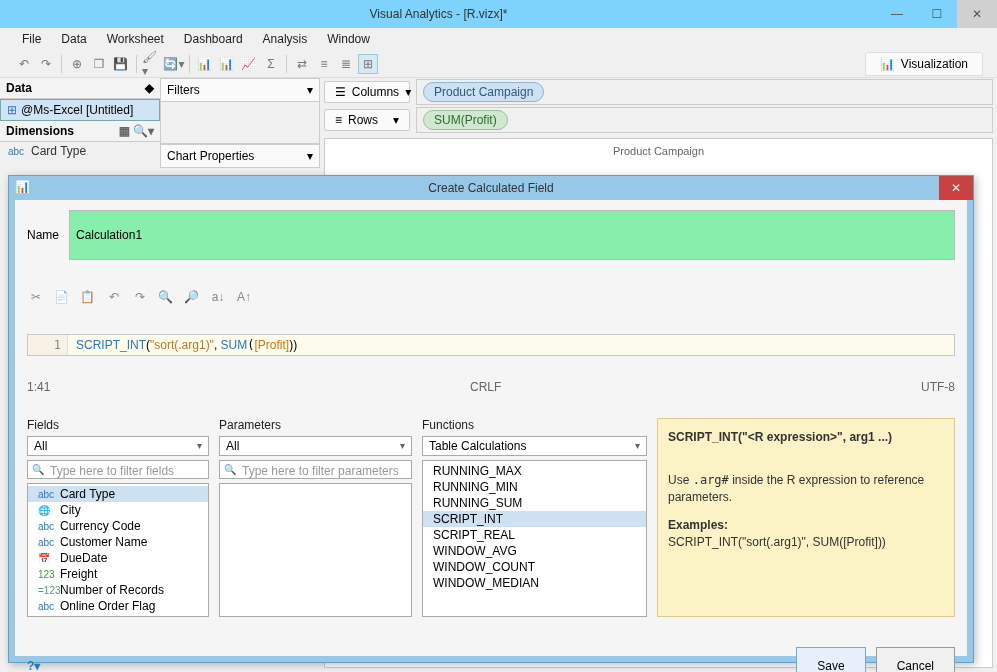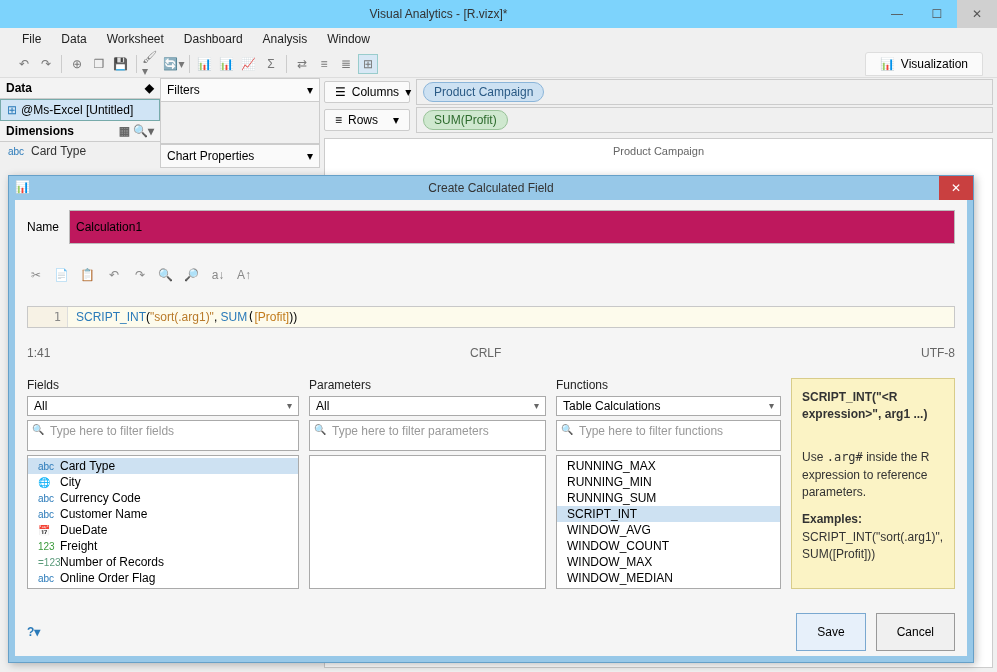--- a/index.html
+++ b/index.html
@@ -44,44 +44,44 @@
 .pill-green { background:#cfe8cf; border-color:#99c299; color:#2d6b2d;}
 .shelf-body { border:1px solid #ccc; flex:1; padding:2px 6px; display:flex; align-items:center; }
 .chart-area { flex:1; border:1px solid #ccc; margin:4px; background:#fff; padding:6px; color:#666;}
 .chart-label-top { text-align:center; font-size:11px; }
 
 
 .dialog-backdrop { position:absolute; top:175px; left:8px; width:966px; height:488px; background:#97c8e8; border:1px solid #66a0c8; box-shadow: 2px 2px 8px rgba(0,0,0,0.25);}
 .dialog-title { height:24px; display:flex; align-items:center; justify-content:center; color:#333; position:relative;}
 .dlg-icon { position:absolute; left:6px; top:4px; color:#e08030;}
 .dlg-close { position:absolute; right:0; top:0; width:34px; height:24px; background:#c94040; color:#fff; display:flex; align-items:center; justify-content:center;}
-.dialog-body { background:#f5f5f5; margin:0 6px 6px 6px; height:456px; padding: 10px 12px; display:flex; flex-direction:column; gap:18px;}
+.dialog-body { background:#f5f5f5; margin:0 6px 6px 6px; height:456px; padding: 10px 12px; display:flex; flex-direction:column; gap:24px;}
 
 .name-row { display:flex; align-items:center; gap:10px; }
-.name-row input { flex:1; border:1px solid #bbb; padding:9px 6px; background:#be185d;}
+.name-row input { flex:1; border:1px solid #bbb; padding:17px 6px; background:#86efac;}
 .edit-toolbar { display:flex; gap:8px; padding:4px 0; color:#888;}
 .edit-toolbar .et-btn { width:18px; height:18px; display:flex; align-items:center; justify-content:center;}
 .code-area { border:1px solid #c8c8c8; background:#fff; height:72px; display:flex; position: relative;}
 .gutter { width:40px; background:#f7f2e5; border-right:1px solid #ddd; text-align:right; padding:3px 6px; color:#888; font-family: Consolas, monospace;}
 .code { flex:1; padding:3px 8px; font-family: Consolas, monospace; background:#fdfbec; white-space: pre;}
 .code .kw { color:#2a7ab9; }
 .code .fn { color:#b97a2a; }
 .code .field { color:#c27a1a;}
 .status-row { display:flex; justify-content:space-between; gap:18px; color:#666; font-size:11px;}
 
 .lists-row { display:flex; gap:10px; height:232px; }
 .col { display:flex; flex-direction:column; gap:4px;}
-.col.fields-col { width:272px; }
-.col.params-col { width:237px; }
+.col.fields-col { width:182px; }
+.col.params-col { width:193px; }
 .col.funcs-col { width:225px; }
 .col.help-col { flex:1; }
 .col-label { color:#222;}
 .combo { border:1px solid #aaa; padding:2px 20px 2px 6px; background:#fff; position:relative;}
 .combo::after { content:"▾"; position:absolute; right:6px; top:3px; color:#666; font-size:10px;}
-.filter-box { border:1px solid #aaa; background:#fff; padding:3px 6px 12px 22px; position:relative; color:#999;}
+.filter-box { border:1px solid #aaa; background:#fff; padding:3px 6px 0 22px; position:relative; color:#999;}
 .filter-box::before { content:"🔍"; position:absolute; left:4px; top:3px; font-size:10px;}
 .listbox { border:1px solid #aaa; background:#fff; flex:1; overflow-y:scroll; padding:2px 0;}
 .listbox .li { padding:1px 10px; display:flex; gap:6px; align-items:center; font-size:11.5px;}
 .listbox .li.selected { background:#cde1f2;}
 .listbox .li .li-icon { color:#2a7ab9; width:16px; font-size:10px;}
 .listbox .li .li-icon.green { color:#3a9a3a;}
 .listbox .li .li-icon.calc { color:#5a9a7a;}
 .help-box { background:#fbf3c5; border:1px solid #d8cc8a; flex:1; padding:10px; color:#333; line-height:1.45;}
 .help-box .sig { font-weight:bold; margin-bottom:8px;}
 .help-box .ex-label { font-weight:bold; margin-top:10px;}
@@ -283,42 +283,41 @@
       <div class="col params-col">
         <div class="col-label">Parameters</div>
         <div class="combo">All</div>
         <div class="filter-box">Type here to filter parameters</div>
         <div class="listbox"></div>
       </div>
 
       <div class="col funcs-col">
         <div class="col-label">Functions</div>
         <div class="combo">Table Calculations</div>
-        <div class="filter-box">Type here to filter functions</div>
         <div class="listbox" id="funcs-list">
             <div class="li">
               <span>RUNNING_MAX</span>
             </div>
             <div class="li">
               <span>RUNNING_MIN</span>
             </div>
             <div class="li">
               <span>RUNNING_SUM</span>
             </div>
             <div class="li selected">
               <span>SCRIPT_INT</span>
             </div>
             <div class="li">
+              <span>SCRIPT_REAL</span>
+            </div>
+            <div class="li">
               <span>WINDOW_AVG</span>
             </div>
             <div class="li">
               <span>WINDOW_COUNT</span>
-            </div>
-            <div class="li">
-              <span>WINDOW_MAX</span>
             </div>
             <div class="li">
               <span>WINDOW_MEDIAN</span>
             </div>
           </div>
       </div>
 
       <div class="col help-col">
         <div class="help-box">
           <div class="sig">SCRIPT_INT("&lt;R expression&gt;", arg1 ...)</div>

